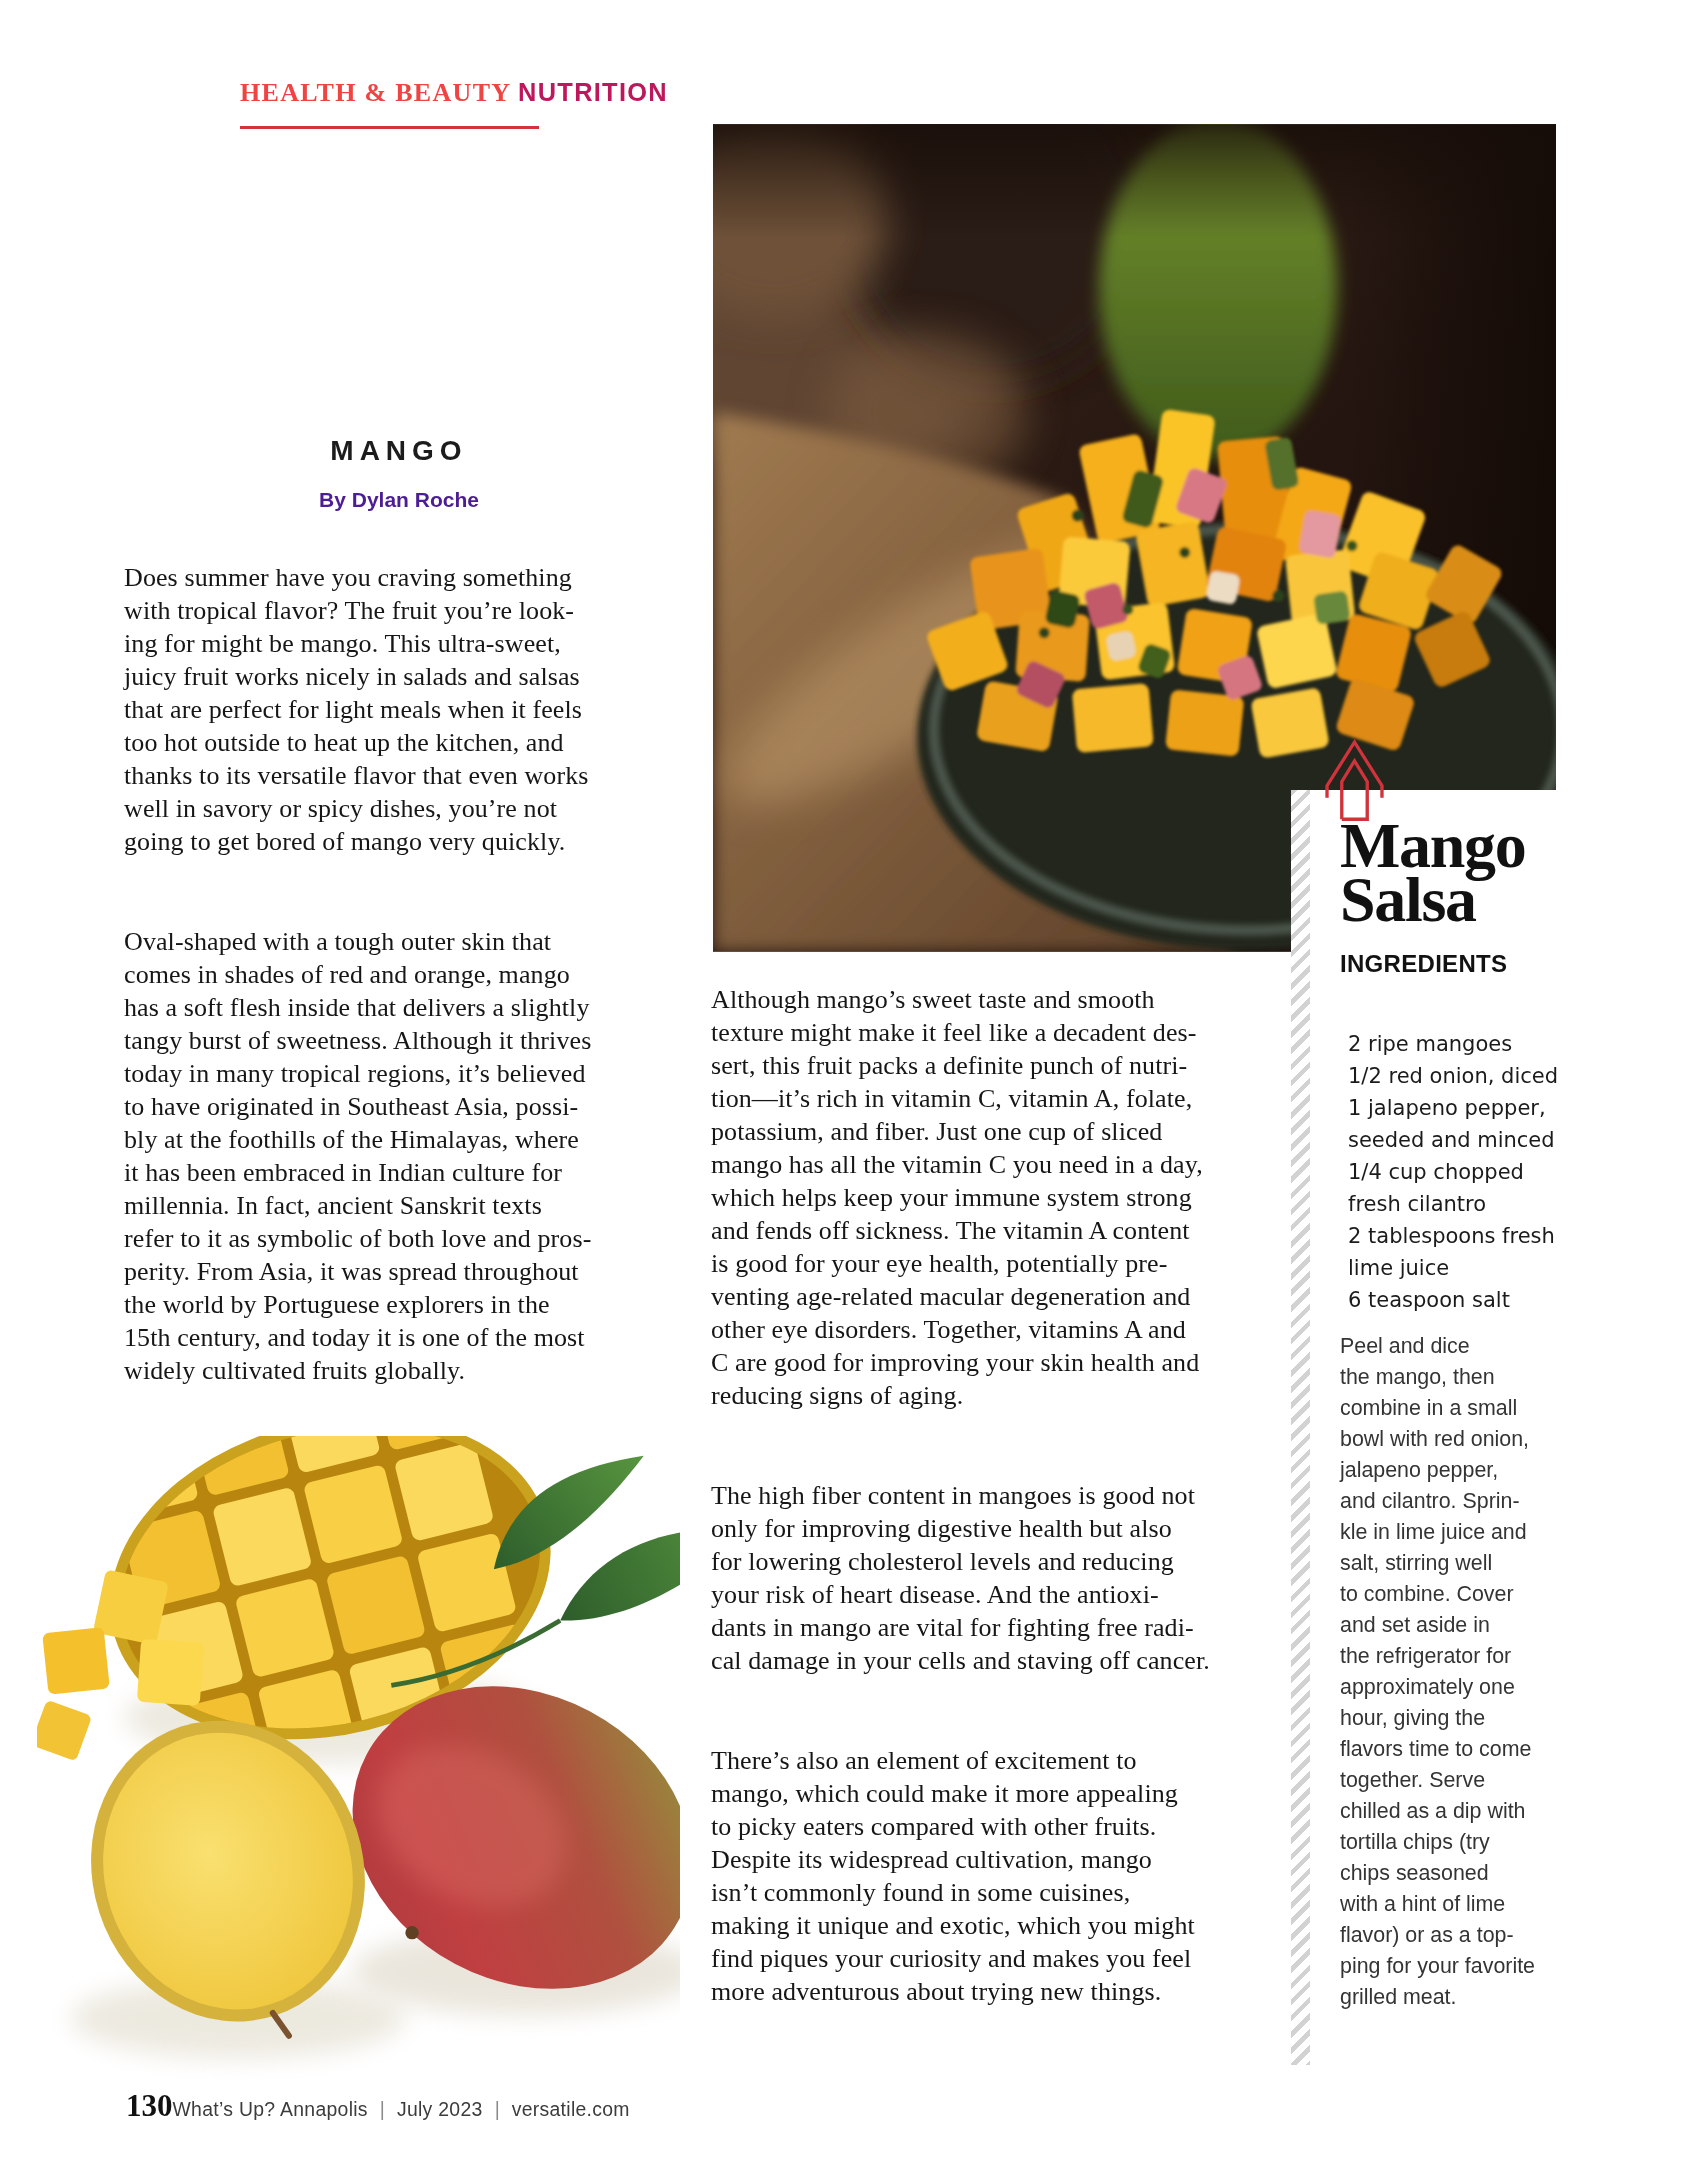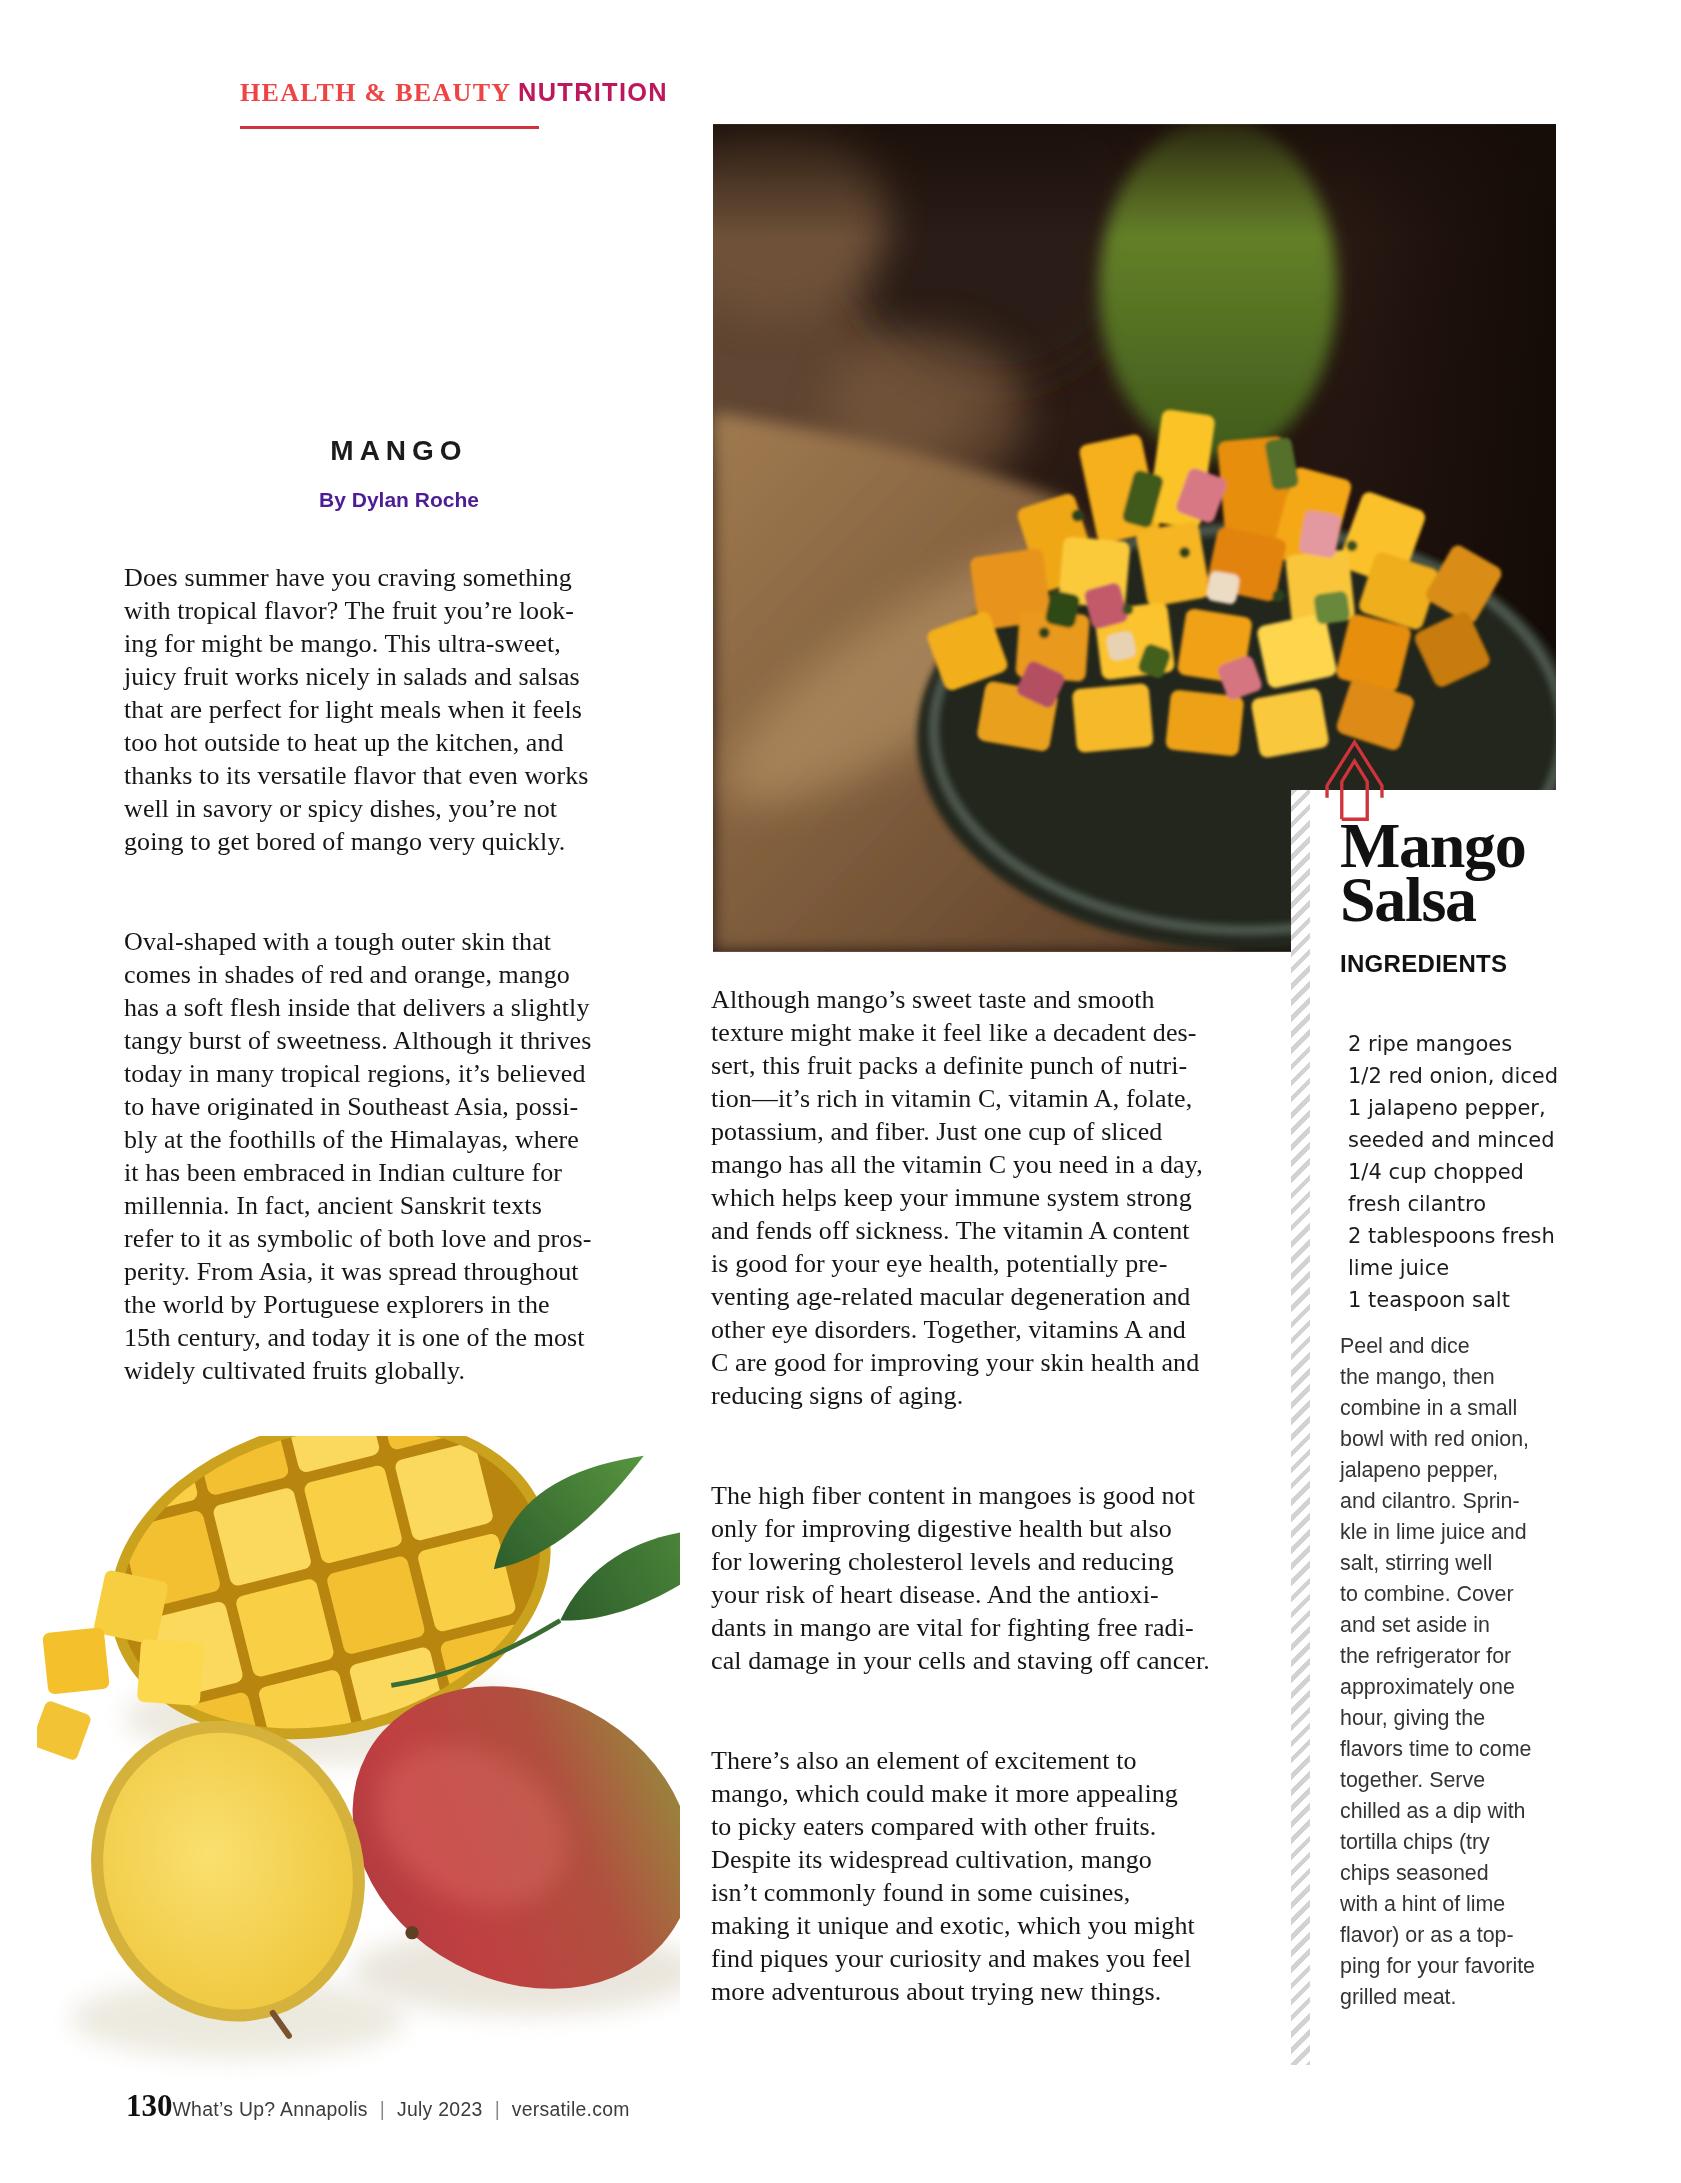--- a/index.html
+++ b/index.html
@@ -314,21 +314,21 @@
   <div class="ing-label">INGREDIENTS</div>
   <ul class="ing-list">
     <li>2 ripe mangoes</li>
     <li>1/2 red onion, diced</li>
     <li>1 jalapeno pepper,
 seeded and minced</li>
     <li>1/4 cup chopped
 fresh cilantro</li>
     <li>2 tablespoons fresh
 lime juice</li>
-    <li>1 teaspoon salt</li>
+    <li>6 teaspoon salt</li>
   </ul>
   <div class="directions">Peel and dice
 the mango, then
 combine in a small
 bowl with red onion,
 jalapeno pepper,
 and cilantro. Sprin-
 kle in lime juice and
 salt, stirring well
 to combine. Cover

